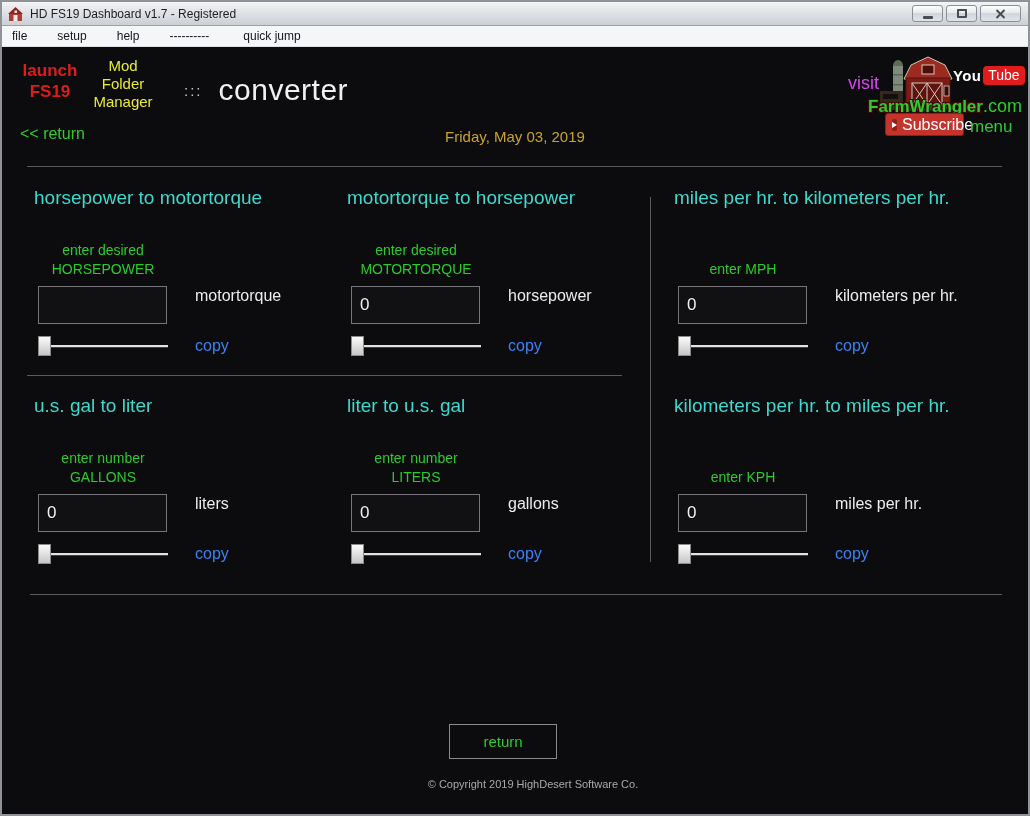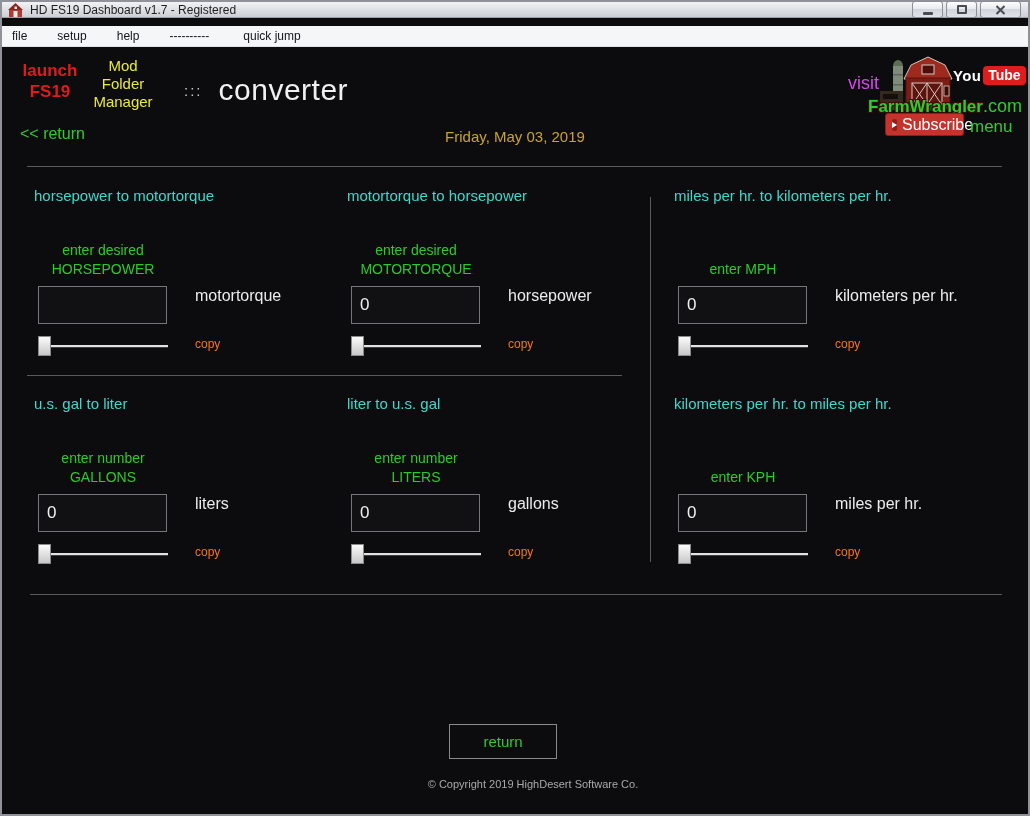--- a/index.html
+++ b/index.html
@@ -3,21 +3,21 @@
 <meta charset="utf-8">
 <style>
   * { box-sizing: border-box; margin: 0; padding: 0; }
   html,body { width:1030px; height:816px; background:#222; }
   body { font-family:"Liberation Sans", sans-serif; position:relative; }
 
   .window { position:absolute; left:0; top:0; width:1030px; height:816px;
             border:2px solid #8f9399; background:#0c0c0e; }
 
   
-  .titlebar { position:absolute; left:0; top:0; right:0; height:16px;
+  .titlebar { position:absolute; left:0; top:0; right:0; height:24px;
               background:linear-gradient(#f2f3f5, #dcdfe3 55%, #ccd0d5);
               border-bottom:1px solid #9aa0a6;
               display:flex; align-items:center; padding:0 5px; }
   .title-icon { width:17px; height:16px; flex:0 0 auto; }
   .title-text { font-size:12px; color:#1e1e1e; margin-left:6px; flex:1 1 auto;
                 white-space:nowrap; overflow:hidden; }
   .win-btns { display:flex; gap:3px; margin-right:2px; }
   .win-btn { width:31px; height:17px; border:1px solid #8a9097; border-radius:3px;
              background:linear-gradient(#fdfdfd, #e7eaee 45%, #d2d6dc 50%, #e0e4e9);
              display:flex; align-items:center; justify-content:center; cursor:default; }
@@ -44,21 +44,21 @@
                     color:#eaea38; font-size:15px; line-height:1.2; white-space:pre-line; cursor:pointer; }
   .page-title-wrap { position:absolute; left:182px; top:21px; height:44px;
                      display:flex; align-items:center; }
   .page-prefix { font-size:15px; color:#c9c9c9; letter-spacing:2px; margin-right:16px; }
   .page-title { font-size:30px; color:#f0f0f0; letter-spacing:0.5px; }
 
   .visit-label { position:absolute; left:846px; top:26px; color:#d946ef; font-size:18px; }
   .barn-logo { position:absolute; left:876px; top:5px; }
   .yt-logo { position:absolute; left:951px; top:19px; display:flex; align-items:center; }
   .yt-you { color:#ffffff; font-weight:bold; font-size:15px; letter-spacing:0.3px; }
-  .yt-tube { background:#e01c1c; color:#fff; font-weight:bold; font-size:14px;
+  .yt-tube { background:#e01c1c; color:#fff; font-weight:normal; font-size:14px;
              border-radius:4px; padding:1px 5px 2px; margin-left:2px; }
   .brand-line { position:absolute; left:866px; top:49px; white-space:nowrap; }
   .brand-name { color:#2fcb2f; font-weight:bold; font-size:17px;
                 text-shadow:1px 1px 0 #3c0d06, -1px -1px 0 #3c0d06, 1px -1px 0 #3c0d06, -1px 1px 0 #3c0d06; }
   .brand-suffix { color:#2fcb2f; font-size:18px; }
   .subscribe-btn { position:absolute; left:883px; top:66px; width:79px; height:23px;
                    background:#c5342c; border:1px solid #8f1d18; border-radius:3px;
                    display:flex; align-items:center; padding:0 6px; gap:5px; cursor:pointer; }
   .sub-play { width:16px; height:12px; background:#941f19; border-radius:2px;
               display:flex; align-items:center; justify-content:center; }
@@ -79,35 +79,35 @@
 
   
   #sections .section { position:absolute; width:305px; height:188px; }
   #sections .section:nth-of-type(1) { left:26px;  top:140px; }
   #sections .section:nth-of-type(2) { left:339px; top:140px; }
   #sections .section:nth-of-type(3) { left:666px; top:140px; width:355px; }
   #sections .section:nth-of-type(4) { left:26px;  top:348px; }
   #sections .section:nth-of-type(5) { left:339px; top:348px; }
   #sections .section:nth-of-type(6) { left:666px; top:348px; width:355px; }
 
-  .sec-title { position:absolute; left:6px; top:0; font-size:15px; color:#3ed8cf; white-space:nowrap; }
+  .sec-title { position:absolute; left:6px; top:0; font-size:19px; color:#3ed8cf; white-space:nowrap; }
   .sec-prompt { position:absolute; left:10px; top:46px; width:130px; height:46px;
                 display:flex; flex-direction:column; justify-content:flex-end;
                 text-align:center; color:#2bcb2b; font-size:14px; line-height:1.35;
                 white-space:pre-line; }
   .sec-input { position:absolute; left:10px; top:99px; width:129px; height:38px;
                background:#111113; border:1px solid #75757a; color:#f0f0f0;
                font-size:17px; padding-left:8px; font-family:"Liberation Sans", sans-serif; }
   .sec-output { position:absolute; left:167px; top:100px; font-size:16px; color:#ececec; white-space:nowrap; }
   .sec-slider { position:absolute; left:10px; top:149px; width:130px; height:20px; cursor:pointer; }
   .sec-slider .track { position:absolute; left:0; right:0; top:9px; height:3px;
                        background:#e2e2e2; border-bottom:1px solid #3f3f3f; }
   .sec-slider .thumb { position:absolute; left:0; top:0; width:13px; height:20px;
                        background:linear-gradient(#fbfbfb, #c7c7c7); border:1px solid #8a8a8a; }
-  .sec-copy { position:absolute; left:167px; top:150px; font-size:12px; color:#f97316; cursor:pointer; }
+  .sec-copy { position:absolute; left:167px; top:150px; font-size:16px; color:#3b82f6; cursor:pointer; }
 
   
   .return-btn { position:absolute; left:447px; top:677px; width:108px; height:35px;
                 background:transparent; border:1px solid #8a8a8a; color:#2bcb2b;
                 font-size:15px; font-family:"Liberation Sans", sans-serif; cursor:pointer; }
   .copyright { position:absolute; left:0; right:0; top:731px; text-align:center;
                color:#a9a9a9; font-size:11px;padding-left:36px; }
 </style>
 </head>
 <body>

